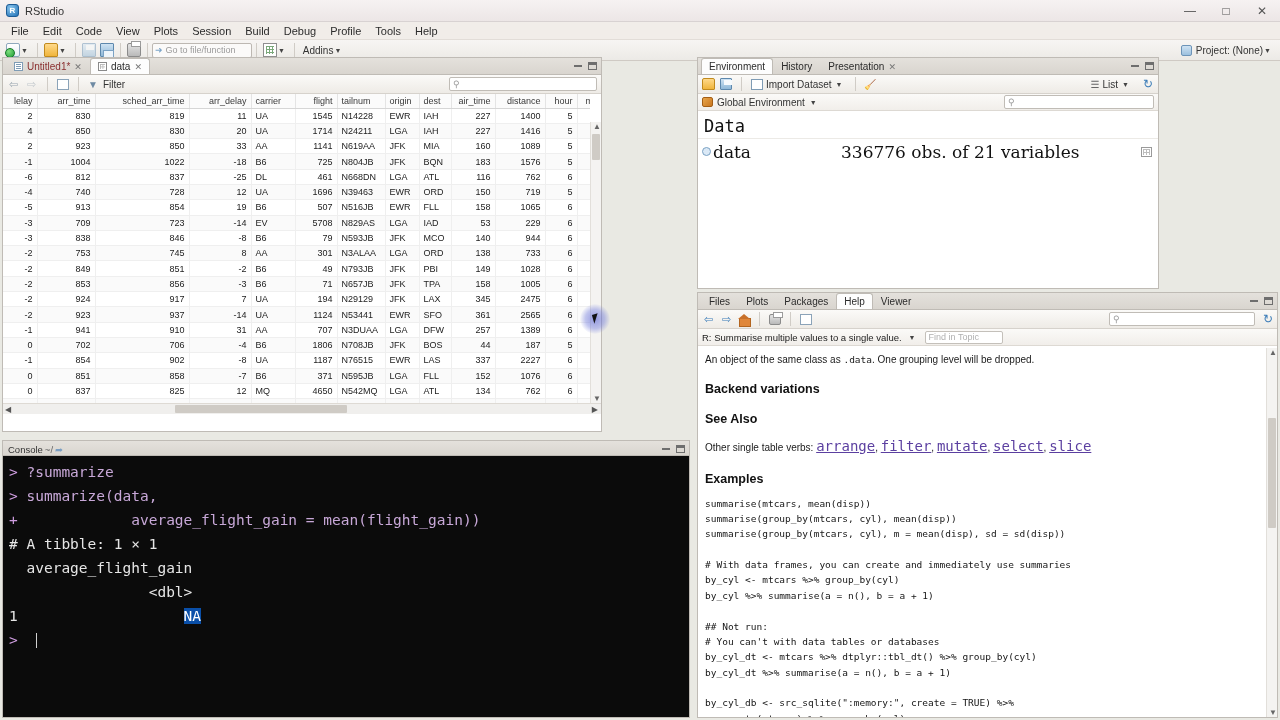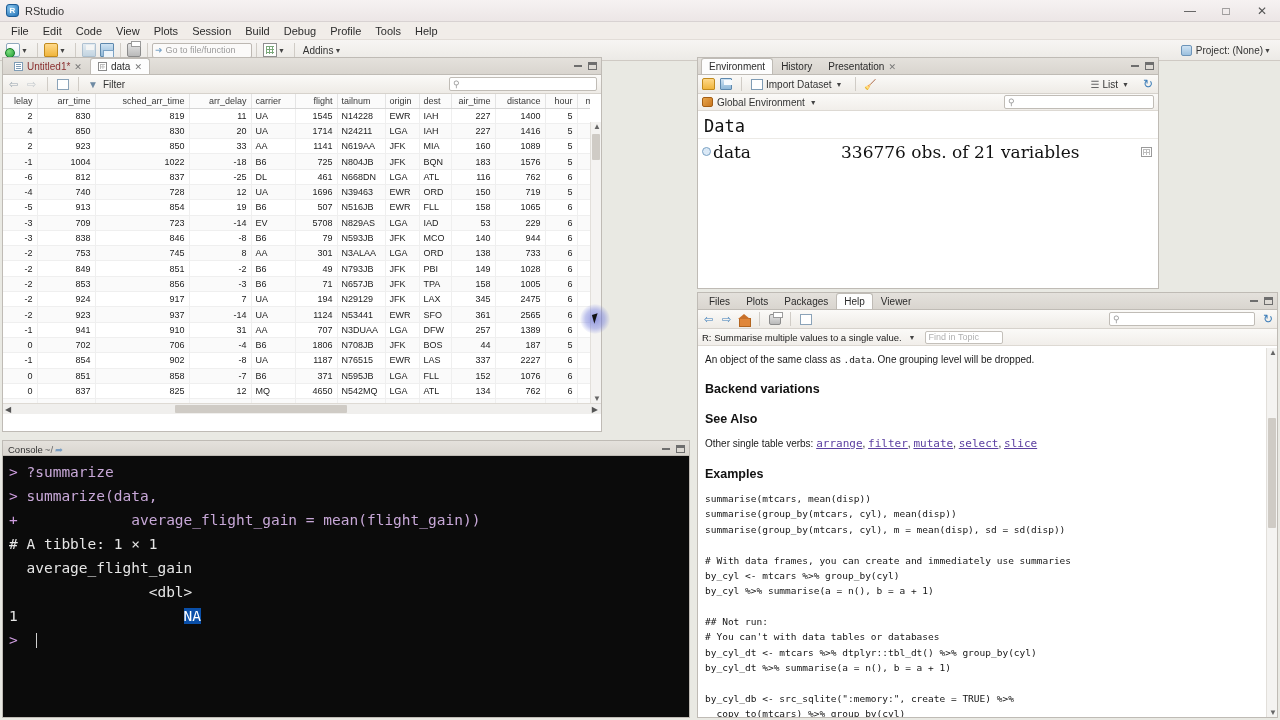--- a/index.html
+++ b/index.html
@@ -209,21 +209,21 @@
   .help-content h3 { font-size:12.5px; font-weight:bold; margin:11px 0 7px 0; color:#111; }
   .help-content p { margin:0 0 13px 0; }
   .help-content code, .help-mono {
     font-family:"DejaVu Sans Mono","Liberation Mono",monospace; font-size:9.5px;
   }
   .help-pre {
     font-family:"DejaVu Sans Mono","Liberation Mono",monospace; font-size:9.5px;
     line-height:1.62; white-space:pre; color:#151515; margin:0;
   }
   a.hlmono { color:#5b3fa0; text-decoration:underline;
-             font-family:"DejaVu Sans Mono","Liberation Mono",monospace; font-size:11px; }
+             font-family:"DejaVu Sans Mono","Liberation Mono",monospace; font-size:14px; }
 
   .arrowbtn { width:13px;height:12px; display:flex;align-items:center;justify-content:center;
               font-size:11px; color:#3b7cb8; }
   .homeico { width:12px;height:11px; position:relative; }
   .homeico:before{content:'';position:absolute;left:1px;top:4px;width:10px;height:7px;
       background:#e0873a;border:1px solid #b3651f;}
   .homeico:after{content:'';position:absolute;left:0px;top:0px;border-left:6px solid transparent;
       border-right:6px solid transparent;border-bottom:5px solid #c8702a;}
 
   

